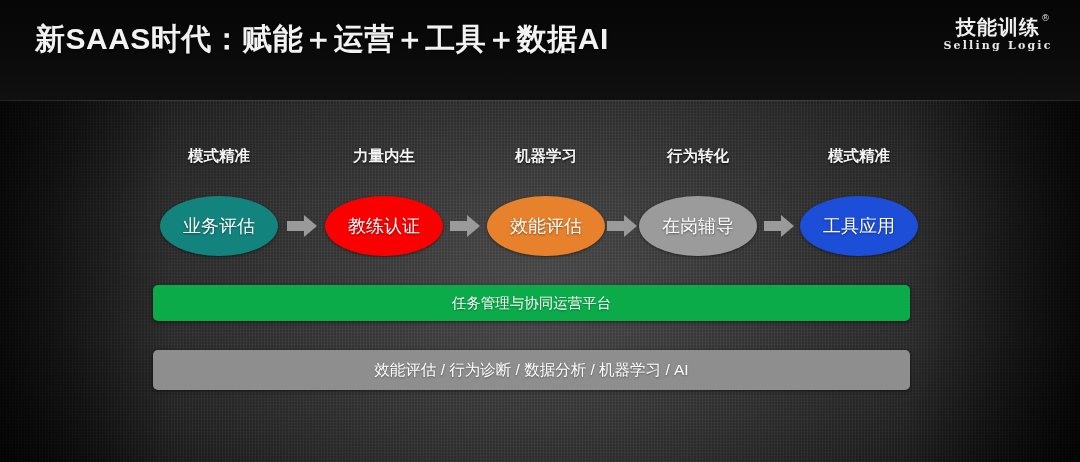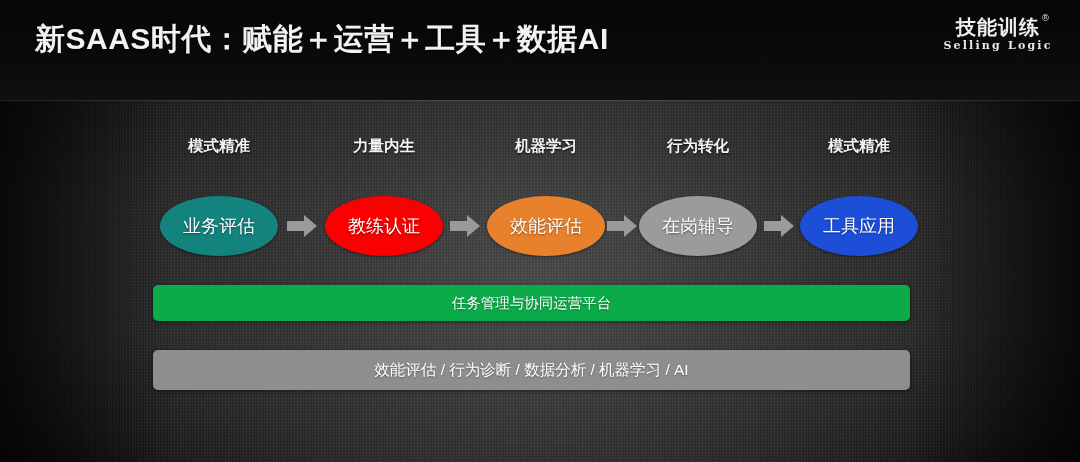--- a/index.html
+++ b/index.html
@@ -115,21 +115,21 @@
 
   
   #flow {
     position: absolute;
     left: 0;
     top: 0;
   }
   .stage-label {
     position: absolute;
     transform: translateX(-50%);
-    top: 136px;
+    top: 146px;
     font-size: 15.5px;
     font-weight: bold;
     color: #f4f4f4;
     white-space: nowrap;
     text-shadow: 0 1px 2px rgba(0,0,0,0.85);
   }
   .node {
     position: absolute;
     top: 196px;
     width: 118px;

